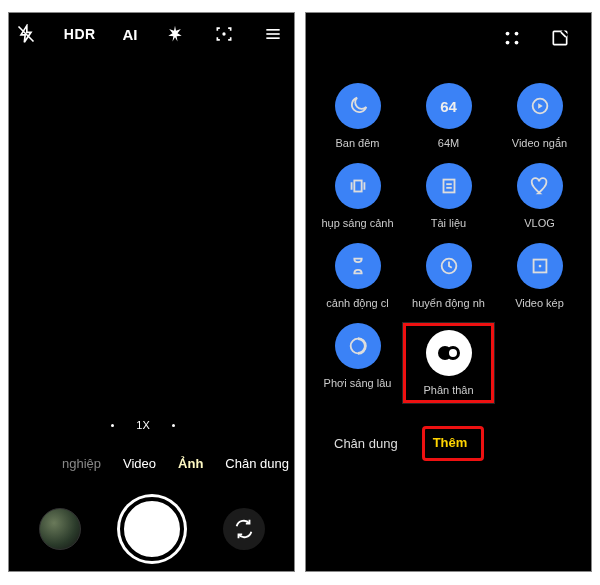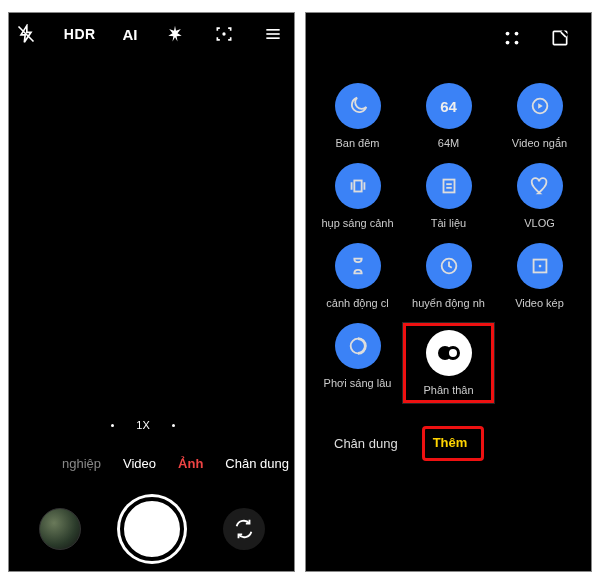--- a/index.html
+++ b/index.html
@@ -45,21 +45,21 @@
   .modes {
     position:absolute; bottom:100px; left:0; right:0;
     display:flex; align-items:center; gap:22px;
     padding:0 6px;
     font-size:13px; font-weight:500;
     white-space:nowrap;
     overflow:hidden;
     margin-left:47px;
   }
   .modes .m { color:#ffffff; }
-  .modes .m.active { color:#ef4444; font-weight:600; }
+  .modes .m.active { color:#fef9c3; font-weight:600; }
   .modes .m.cut { color:#888; }
   .bottom-bar {
     position:absolute; bottom:10px; left:0; right:0;
     display:flex; justify-content:space-around; align-items:center;
     padding:0 10px;
   }
   .thumb {
     width:42px; height:42px; border-radius:50%;
     background: radial-gradient(circle at 35% 35%, #6a7a5a, #2a3a2a 60%, #111);
     border:1px solid #333;

